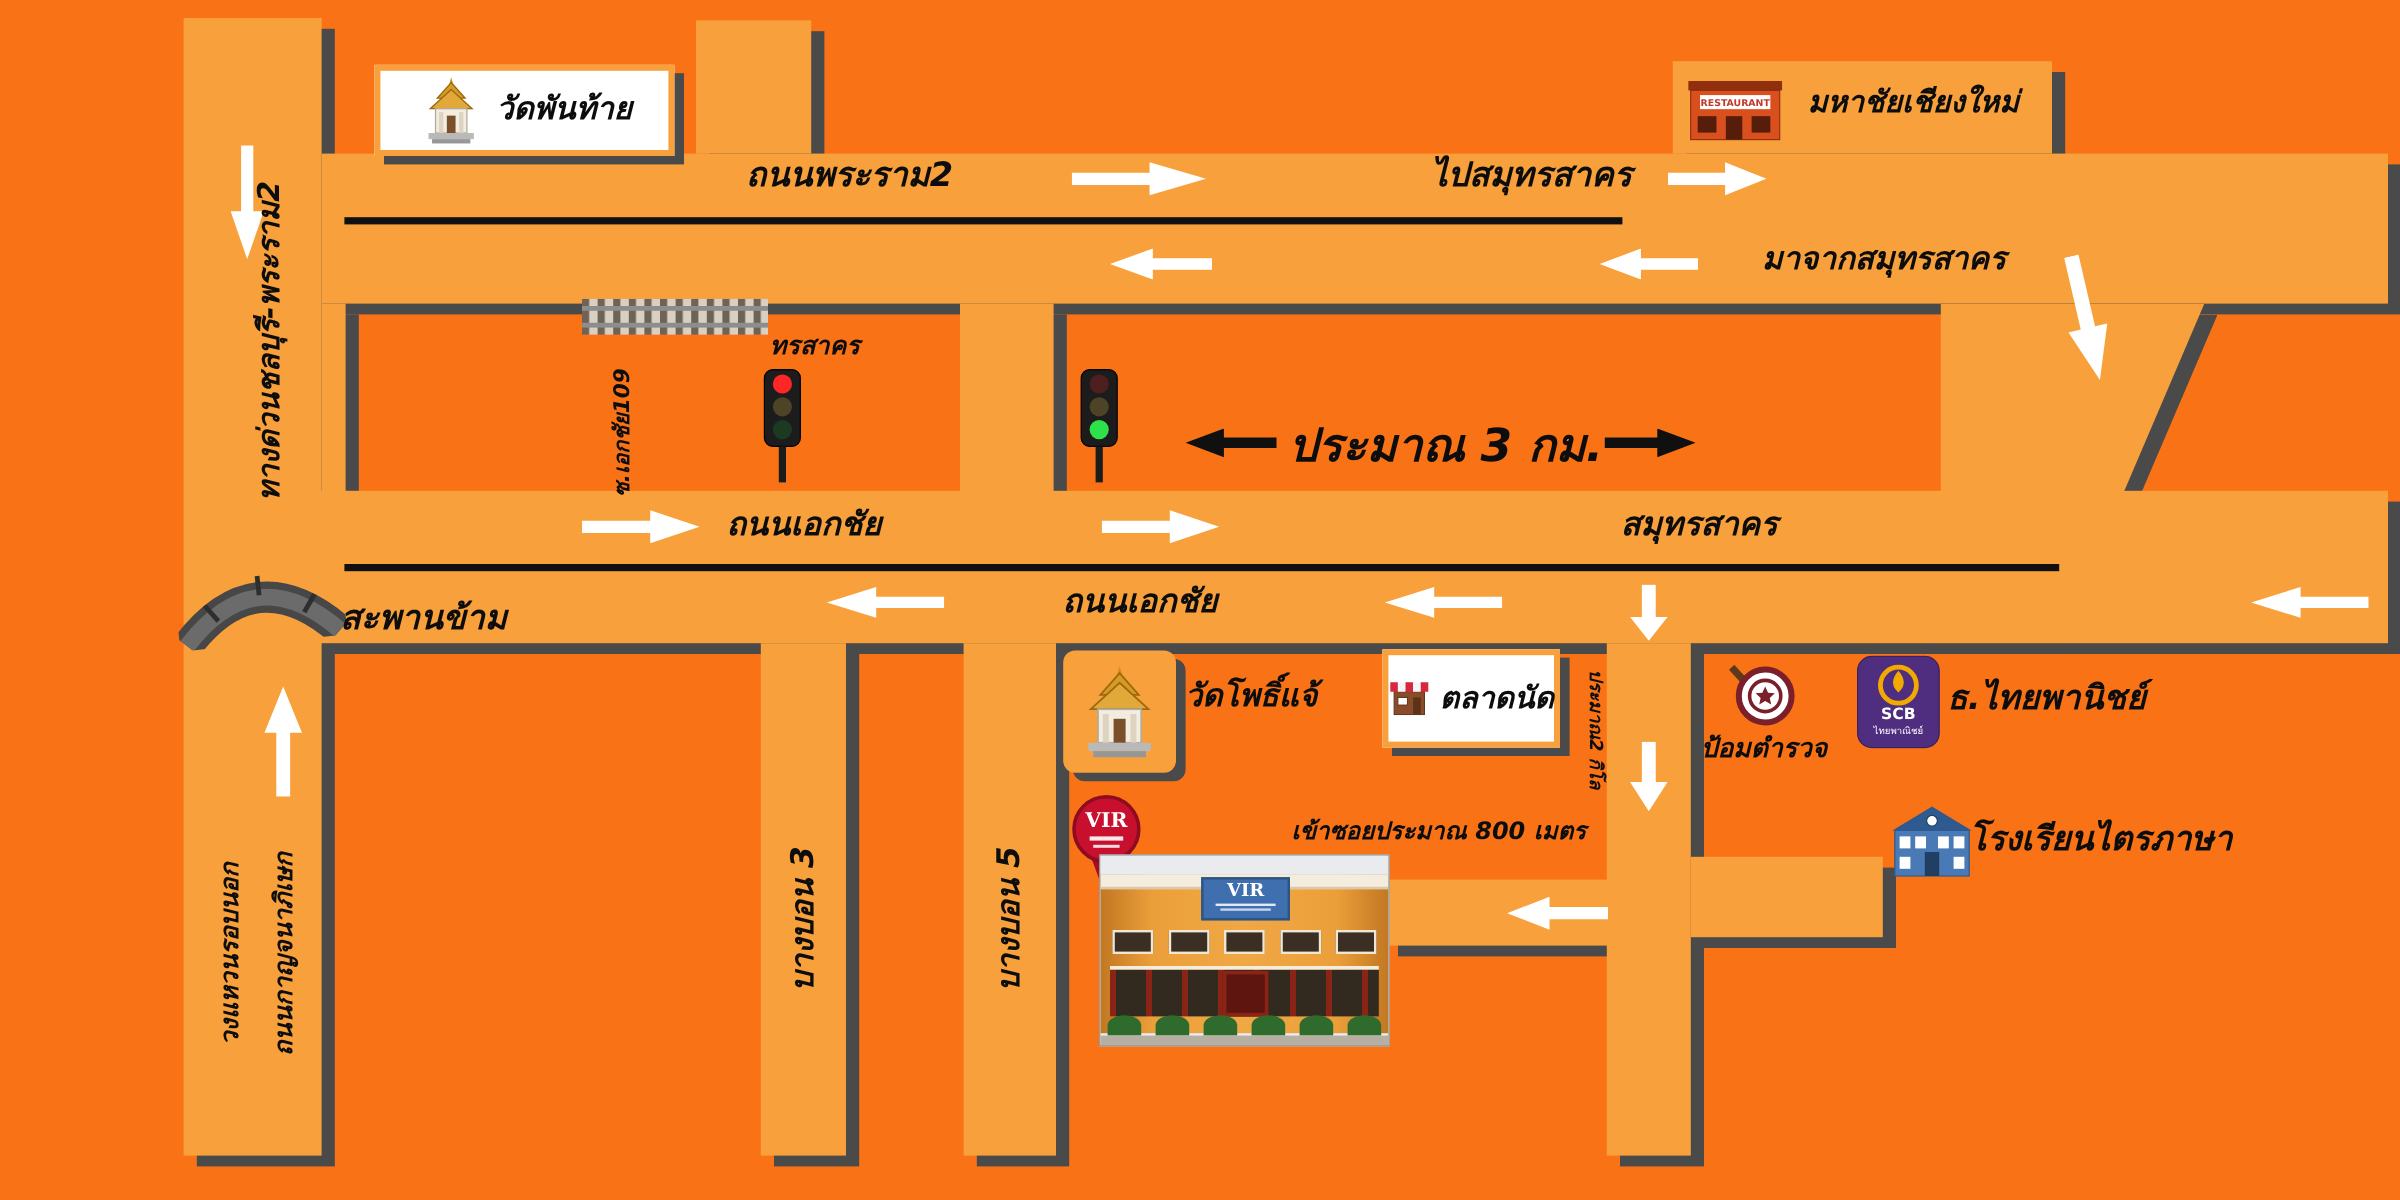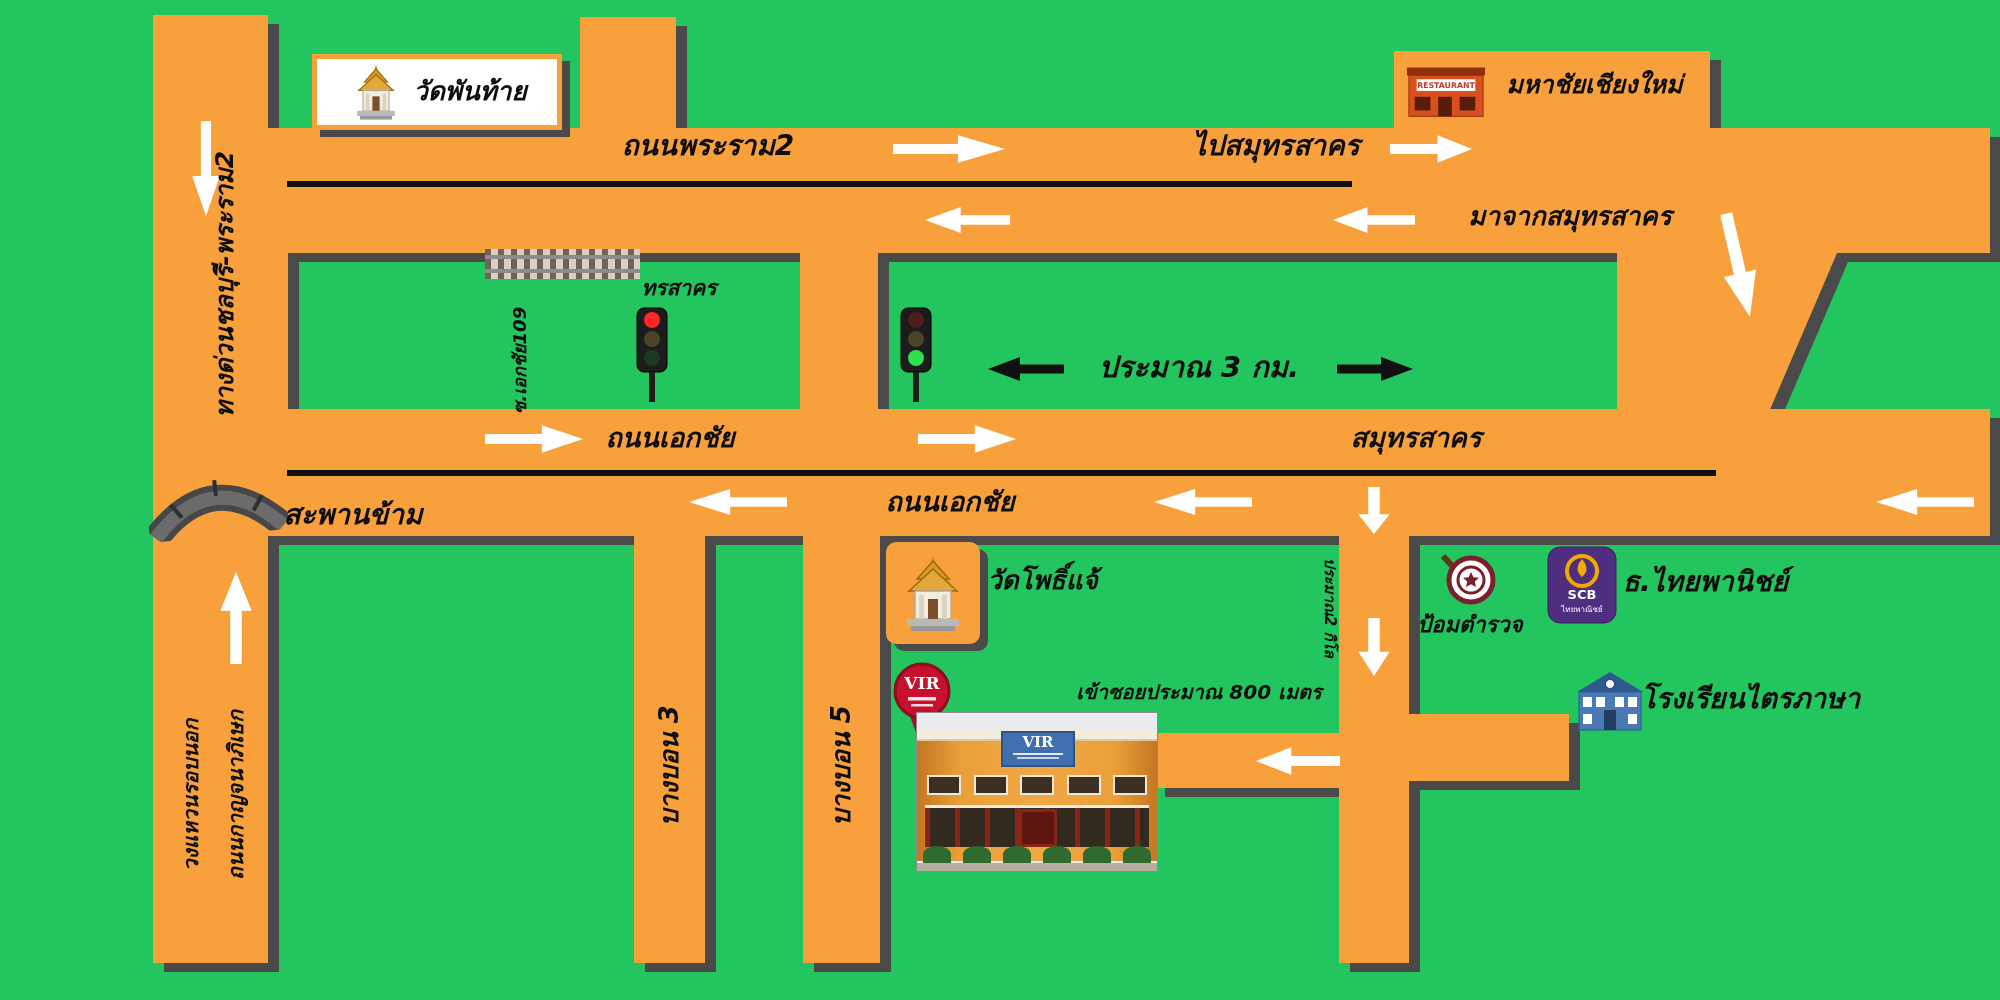--- a/index.html
+++ b/index.html
@@ -1,18 +1,18 @@
 <!DOCTYPE html>
 <html><head>
 <meta charset="utf-8">
 <style>
   :root{ --road:#F8A13C; --shadow:#4A4A4A; }
   *{box-sizing:border-box;margin:0;padding:0}
   body{background:#fff}
-  #map{position:relative;width:2000px;height:1000px;background:#22c55e;overflow:hidden;
+  #map{position:relative;width:2000px;height:1000px;background:#f97316;overflow:hidden;
        font-family:"DejaVu Sans",sans-serif}
   #shadow-layer,#roads,#deco{position:absolute;inset:0}
   #shadow-layer{z-index:1} #roads{z-index:2} #deco{z-index:3}
   .rs{position:absolute;background:var(--road)}
   .rs-shadow{position:absolute;background:var(--shadow);margin-left:11px;margin-top:9px}
   .ln{position:absolute;background:#101010}
   .lbl{position:absolute;font-weight:700;font-style:italic;color:#0d0d0d;text-align:center;
        white-space:nowrap;line-height:1.05}
   .rot-ccw{transform:rotate(-90deg)} .rot-cw{transform:rotate(90deg)}
   .aw{position:absolute;background:#fff}
@@ -159,20 +159,33 @@
         <polygon points="40,16 16,38 64,38" fill="#e2a93a" stroke="#9a6a10" stroke-width="1.5"></polygon>
         <rect x="22" y="38" width="36" height="28" fill="#f3ede0" stroke="#b5ab98" stroke-width="1.5"></rect>
         <rect x="26" y="42" width="5" height="24" fill="#ddd3c0"></rect>
         <rect x="49" y="42" width="5" height="24" fill="#ddd3c0"></rect>
         <rect x="35" y="46" width="10" height="20" fill="#7a4f2a"></rect>
         <rect x="14" y="66" width="52" height="7" fill="#b9b9b9"></rect>
         <rect x="18" y="73" width="44" height="5" fill="#979797"></rect>
       </svg>
     </div>
 
+    <div class="box" style="left:1152px;top:541px;width:148px;height:82px">
+      <svg viewBox="0 0 44 42" style="width:40px;height:40px">
+        <rect x="6" y="14" width="32" height="24" fill="#8a4b2a" stroke="#5c3317"></rect>
+        <rect x="2" y="4" width="8" height="10" fill="#d7263d"></rect>
+          <rect x="10" y="4" width="8" height="10" fill="#f5f5f5"></rect>
+        <rect x="18" y="4" width="8" height="10" fill="#d7263d"></rect>
+          <rect x="26" y="4" width="8" height="10" fill="#f5f5f5"></rect>
+        <rect x="34" y="4" width="8" height="10" fill="#d7263d"></rect>
+        <rect x="10" y="20" width="10" height="8" fill="#fff" stroke="#5c3317"></rect>
+        <rect x="26" y="20" width="8" height="18" fill="#5c3317"></rect>
+      </svg>
+      <span class="lbl" style="position:static;font-size:25px">ตลาดนัด</span>
+    </div>
 
     <svg class="icon" viewBox="0 0 62 72" style="left:1435px;top:546px;width:62px;height:72px">
       <line x1="8" y1="10" x2="30" y2="34" stroke="#5a3a1a" stroke-width="6"></line>
       <circle cx="36" cy="34" r="22" fill="#fff" stroke="#7b1f2b" stroke-width="5"></circle>
       <circle cx="36" cy="34" r="13" fill="none" stroke="#7b1f2b" stroke-width="3"></circle>
       <polygon points="36,26 38.4,31.2 44,31.8 39.8,35.6 41,41 36,38.2 31,41 32.2,35.6 28,31.8 33.6,31.2" fill="#7b1f2b"></polygon>
     </svg>
 
     <svg class="icon" viewBox="0 0 70 78" style="left:1547px;top:546px;width:70px;height:78px">
       <rect x="1" y="1" width="68" height="76" rx="12" fill="#4F2D7F" stroke="#3a2060"></rect>
@@ -232,21 +245,21 @@
       <div class="p" style="left:0;bottom:0;width:100%;height:8px;background:#b7b0a2"></div>
     </div>
 
     <div class="lbl rot-ccw" style="left:70px;top:271px;width:310px;font-size:25px">ทางด่วนชลบุรี-พระราม2</div>
     <div class="lbl" style="left:588px;top:131px;width:240px;font-size:28px">ถนนพระราม2</div>
     <div class="lbl" style="left:1156px;top:131px;width:240px;font-size:28px">ไปสมุทรสาคร</div>
     <div class="lbl" style="left:1420px;top:203px;width:300px;font-size:26px">มาจากสมุทรสาคร</div>
     <div class="lbl" style="left:1487px;top:72px;width:215px;font-size:25px">มหาชัยเชียงใหม่</div>
     <div class="lbl" style="left:609px;top:277px;width:140px;font-size:21px">ทรสาคร</div>
     <div class="lbl rot-ccw" style="left:430px;top:351px;width:180px;font-size:18px">ซ.เอกชัย109</div>
-    <div class="lbl" style="left:1074px;top:352px;width:250px;font-size:29px">ประมาณ 3 กม.</div>
+    <div class="lbl" style="left:1074px;top:352px;width:250px;font-size:38px">ประมาณ 3 กม.</div>
     <div class="lbl" style="left:550px;top:424px;width:240px;font-size:27px">ถนนเอกชัย</div>
     <div class="lbl" style="left:1296px;top:424px;width:240px;font-size:27px">สมุทรสาคร</div>
     <div class="lbl" style="left:830px;top:488px;width:240px;font-size:27px">ถนนเอกชัย</div>
     <div class="lbl" style="left:268px;top:500px;width:170px;font-size:28px">สะพานข้าม</div>
     <div class="lbl" style="left:950px;top:567px;width:185px;font-size:26px">วัดโพธิ์แจ้</div>
     <div class="lbl rot-cw" style="left:1262px;top:600px;width:135px;font-size:15px">ประมาณ2 กิโล</div>
     <div class="lbl" style="left:1370px;top:613px;width:200px;font-size:22px">ป้อมตำรวจ</div>
     <div class="lbl" style="left:1593px;top:567px;width:225px;font-size:28px">ธ.ไทยพานิชย์</div>
     <div class="lbl" style="left:1628px;top:684px;width:245px;font-size:28px">โรงเรียนไตรภาษา</div>
     <div class="lbl" style="left:1049px;top:682px;width:300px;font-size:20px">เข้าซอยประมาณ 800 เมตร</div>

